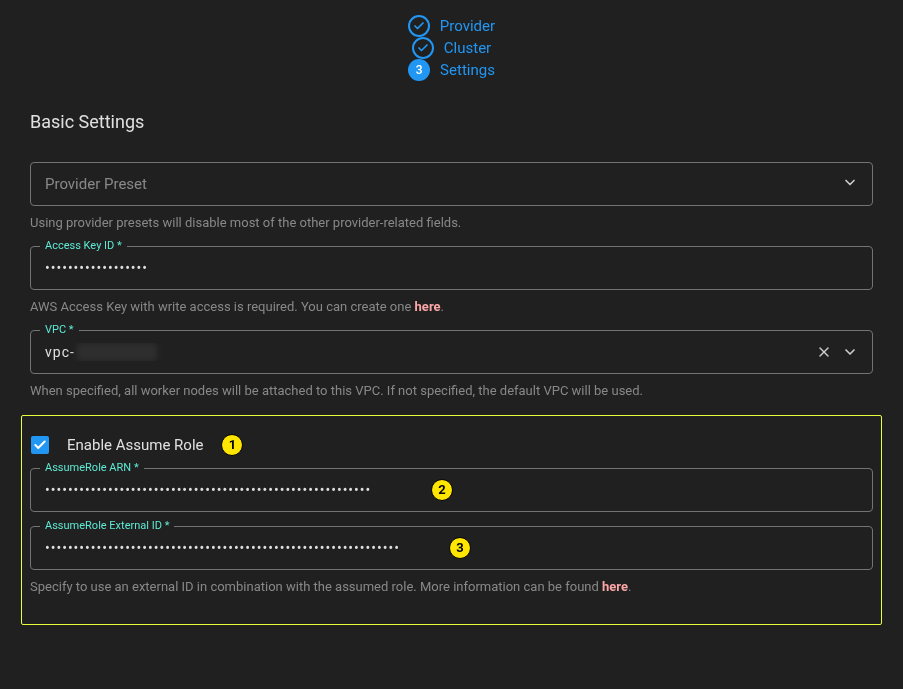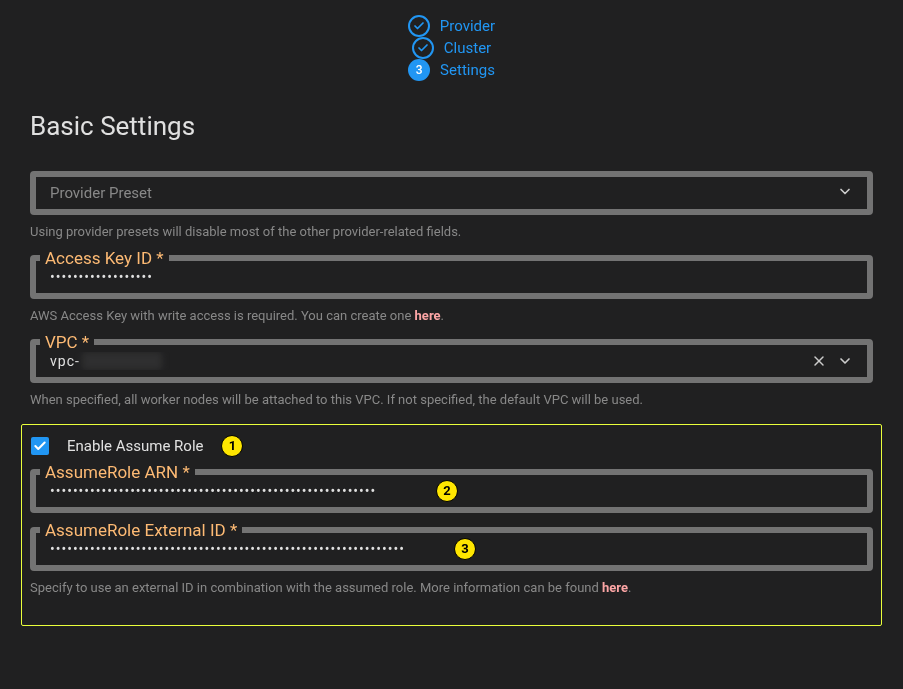--- a/index.html
+++ b/index.html
@@ -51,28 +51,28 @@
   .step-line {
     flex: 1;
     height: 1px;
     background: #4a4a4a;
     margin: 0 14px;
   }
   .content {
     padding: 18px 30px 0 30px;
   }
   .section-title {
-    font-size: 26px;
+    font-size: 18px;
     font-weight: 400;
     color: #e0e0e0;
     margin-bottom: 30px;
   }
   .field-group { margin-bottom: 14px; position: relative; }
   .select-box, .input-box {
-    border: 6px solid #737373;
+    border: 1px solid #737373;
     border-radius: 4px;
     background: transparent;
     width: 100%;
     position: relative;
   }
   .select-box {
     height: 44px;
     display: flex;
     align-items: center;
     padding: 0 14px;
@@ -93,22 +93,22 @@
     margin-top: 8px;
     line-height: 1.4;
   }
   .helper a { color: #fca5a5; text-decoration: none; font-weight: bold; }
   .float-label {
     position: absolute;
     top: -7px;
     left: 10px;
     background: #202021;
     padding: 0 5px;
-    color: #fdba74;
-    font-size: 17px;
+    color: #5eead4;
+    font-size: 11px;
     z-index: 2;
   }
   .input-box {
     height: 44px;
     display: flex;
     align-items: center;
     padding: 0 14px;
   }
   .input-value {
     color: #e0e0e0;
@@ -148,20 +148,21 @@
     padding: 10px 8px 14px 8px;
     margin-left: -9px;
     margin-right: -9px;
   }
   .checkbox-row {
     display: flex;
     align-items: center;
     gap: 18px;
     margin-bottom: 12px;
     padding-left: 1px;
+    margin-top: 8px;
   }
   .checkbox {
     width: 18px; height: 18px;
     background: #2196f3;
     border-radius: 2px;
     display: flex;
     align-items: center;
     justify-content: center;
     flex-shrink: 0;
   }

